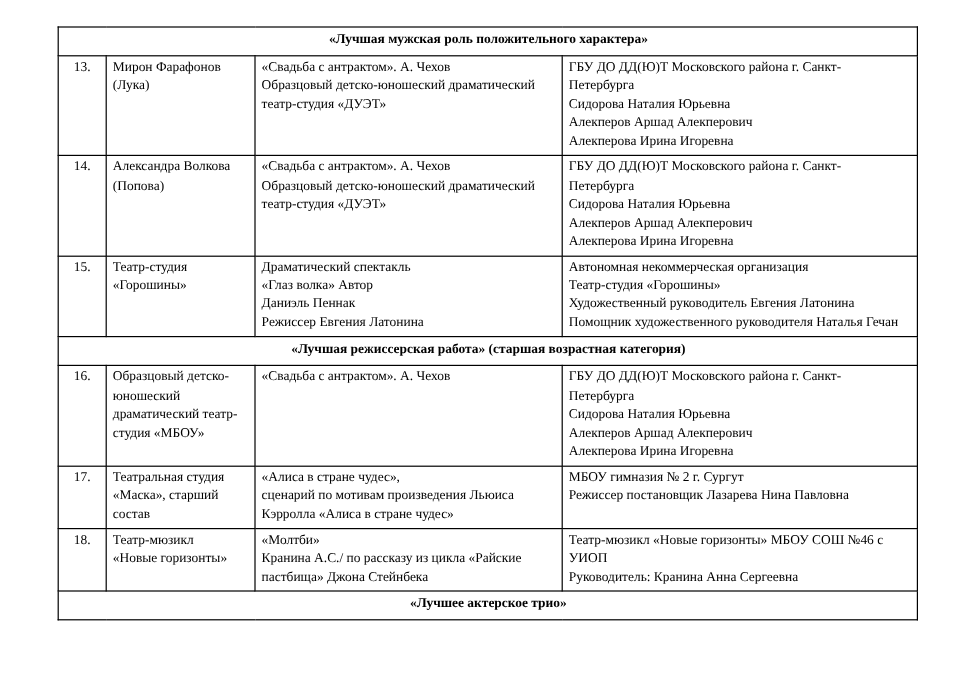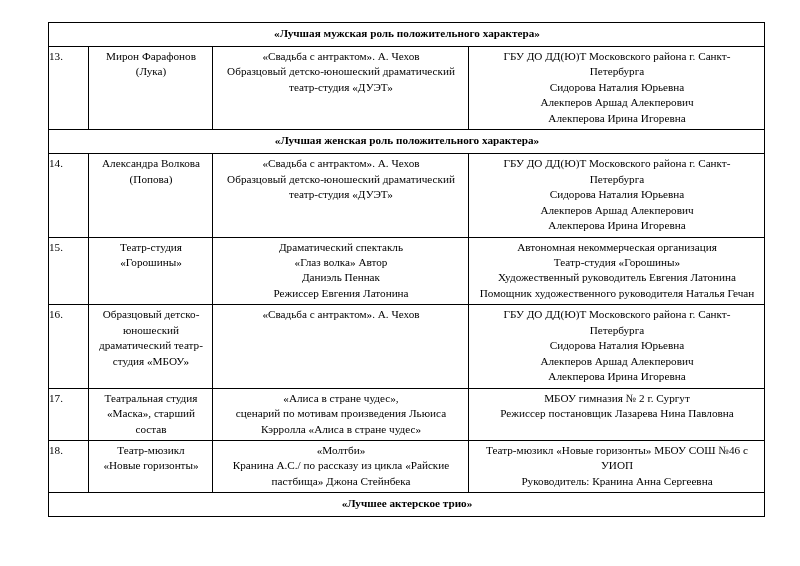--- a/index.html
+++ b/index.html
@@ -28,29 +28,28 @@
     width: 716px;
     border-collapse: collapse;
     table-layout: fixed;
     font-size: 11.2px;
     line-height: 1.38;
   }
   .doc-table td {
     border: 1px solid #000000;
     vertical-align: top;
     padding: 2px 4px 3px 5px;
-    text-align: center;
   }
   col.c-num   { width: 40px; }
   col.c-name  { width: 124px; }
   col.c-work  { width: 256px; }
   col.c-org   { width: 296px; }
 
   td.num {
-    text-align: left;
+    text-align: center;
     padding-left: 0;
     padding-right: 0;
   }
   tr.section-row td {
     text-align: center;
     font-weight: bold;
     padding-top: 3px;
     padding-bottom: 4px;
     height: 16px;
   }
@@ -87,23 +86,20 @@
             <span class="cell-line">театр-студия «ДУЭТ»</span>
           </td>
           <td>
             <span class="cell-line">ГБУ ДО ДД(Ю)Т Московского района г. Санкт-</span>
             <span class="cell-line">Петербурга</span>
             <span class="cell-line">Сидорова Наталия Юрьевна</span>
             <span class="cell-line">Алекперов Аршад Алекперович</span>
             <span class="cell-line">Алекперова Ирина Игоревна</span>
           </td>
         </tr>
-        <tr class="section-row">
-          <td colspan="4">«Лучшая женская роль положительного характера»</td>
-        </tr>
         <tr class="entry-row">
           <td class="num">14.</td>
           <td>
             <span class="cell-line">Александра Волкова</span>
             <span class="cell-line">(Попова)</span>
           </td>
           <td>
             <span class="cell-line">«Свадьба с антрактом». А. Чехов</span>
             <span class="cell-line">Образцовый детско-юношеский драматический</span>
             <span class="cell-line">театр-студия «ДУЭТ»</span>
@@ -127,20 +123,23 @@
             <span class="cell-line">«Глаз волка» Автор</span>
             <span class="cell-line">Даниэль Пеннак</span>
             <span class="cell-line">Режиссер Евгения Латонина</span>
           </td>
           <td>
             <span class="cell-line">Автономная некоммерческая организация</span>
             <span class="cell-line">Театр-студия «Горошины»</span>
             <span class="cell-line">Художественный руководитель Евгения Латонина</span>
             <span class="cell-line">Помощник художественного руководителя Наталья Гечан</span>
           </td>
+        </tr>
+        <tr class="section-row">
+          <td colspan="4">«Лучшая режиссерская работа» (старшая возрастная категория)</td>
         </tr>
         <tr class="entry-row">
           <td class="num">16.</td>
           <td>
             <span class="cell-line">Образцовый детско-</span>
             <span class="cell-line">юношеский</span>
             <span class="cell-line">драматический театр-</span>
             <span class="cell-line">студия «МБОУ»</span>
           </td>
           <td>

